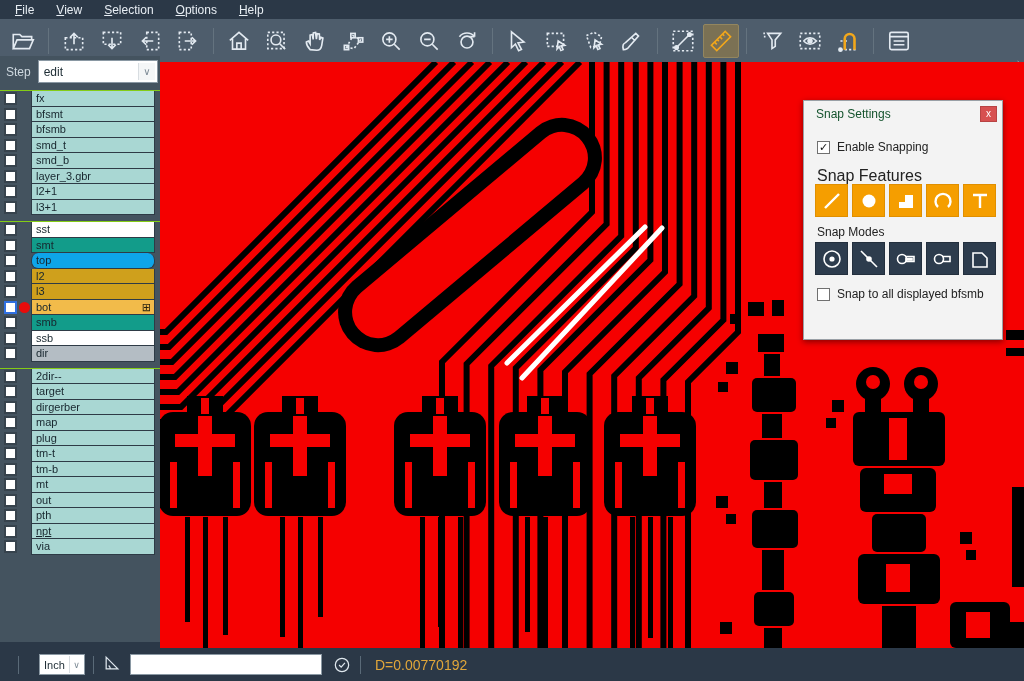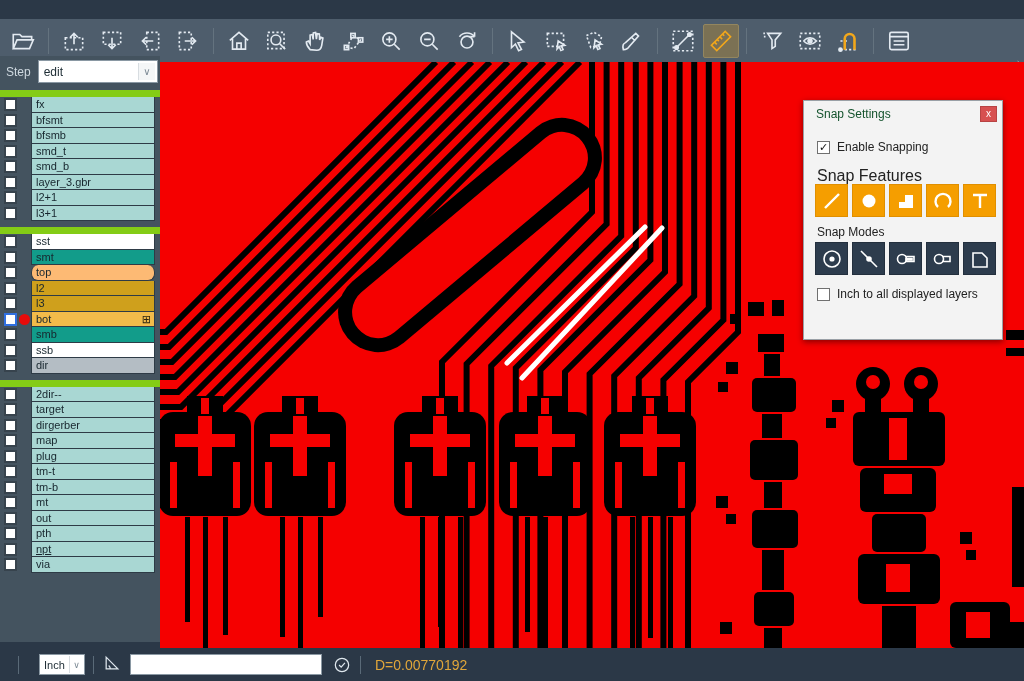--- a/index.html
+++ b/index.html
@@ -27,21 +27,21 @@
   #sidebar { position:absolute; left:0; top:56px; width:160px; height:586px;
     background:#44535f; display:flex; flex-direction:column; }
   #step-row { height:31px; display:flex; align-items:center; padding:0 2px 0 6px; flex:0 0 auto; }
   #step-label { color:#cfd9e0; font-size:12px; margin-right:7px; }
   #step-select { flex:1; height:23px; background:#fff; border:1px solid #8a98a3; display:flex;
     align-items:center; font-size:12px; color:#1c2b33; padding-left:5px; position:relative; }
   #step-select .chev { position:absolute; right:2px; top:2px; bottom:2px; width:17px;
     display:flex; align-items:center; justify-content:center; color:#7d8b96; font-size:10px;
     border-left:1px solid #d8dde1; background:#f4f6f7; }
   #layer-list { flex:0 0 auto; padding-top:3px; }
-  .layer-group { margin-bottom:6px; border-top:7px solid #84cc16; }
+  .layer-group { margin-bottom:6px; border-top:1px solid #84cc16; }
   .layer-row { position:relative; height:15.5px; }
   .layer-row .cb { position:absolute; left:4px; top:1px; width:13px; height:13px;
     background:#fff; border:2px solid #37434d; }
   .layer-row.selected .cb { border-color:#2f6fe0; }
   .layer-row .dot { position:absolute; left:19px; top:2px; width:11px; height:11px;
     border-radius:50%; background:#e80b0b; }
   .layer-row .cell { position:absolute; left:31px; right:5px; top:0; bottom:0;
     border:1px solid #2e3b46; border-top:none; font-size:11px; color:#17262e;
     padding-left:4px; line-height:14px; white-space:nowrap; overflow:hidden; }
   .grid-ico { position:absolute; right:3px; top:0; font-size:11px; color:#2b2410; }
@@ -96,20 +96,27 @@
     padding:0 4px; color:#1c2b33; margin-left:8px; }
   #confirm-icon { margin-left:10px; display:flex; }
   #confirm-icon svg { stroke:#dfe7ee; fill:none; stroke-width:1.5; }
   #distance-readout { color:#e0a63a; font-size:14px; margin-left:6px; }
 </style>
 </head>
 <body>
 
 <div id="app">
 
+  <div id="menubar">
+    <span class="menu-item"><u>F</u>ile</span>
+    <span class="menu-item"><u>V</u>iew</span>
+    <span class="menu-item"><u>S</u>election</span>
+    <span class="menu-item"><u>O</u>ptions</span>
+    <span class="menu-item"><u>H</u>elp</span>
+  </div>
 
   <div id="toolbar">
     <div class="tbtn">
       <svg width="26" height="26" viewBox="0 0 24 24">
           <path d="M3 19 V6 h6 l2 2 h9 v3 M3 19 l3.5-8 h15 l-3.5 8 z"></path>
         </svg>
     </div>
     <div class="tsep"></div>
     <div class="tbtn">
       <svg width="26" height="26" viewBox="0 0 24 24">
@@ -454,21 +461,21 @@
           <div class="layer-row">
             <span class="cb"></span>
             <span class="cell" style="background: rgb(255, 255, 255);">sst</span>
           </div>
           <div class="layer-row">
             <span class="cb"></span>
             <span class="cell" style="background: rgb(18, 156, 138);">smt</span>
           </div>
           <div class="layer-row">
             <span class="cb"></span>
-            <span class="cell" style="background: #fdba74; border-radius: 7px;">top</span>
+            <span class="cell" style="background: #0ea5e9; border-radius: 7px;">top</span>
           </div>
           <div class="layer-row">
             <span class="cb"></span>
             <span class="cell" style="background: rgb(207, 160, 28);">l2</span>
           </div>
           <div class="layer-row">
             <span class="cb"></span>
             <span class="cell" style="background: rgb(207, 160, 28);">l3</span>
           </div>
           <div class="layer-row selected">
@@ -607,21 +614,21 @@
           </svg>
       </div>
       <div class="mbtn">
         <svg width="24" height="24" viewBox="0 0 24 24">
             <path d="M5 20 V6 h9 l5 5 v9 z"></path>
           </svg>
       </div>
     </div>
     <div class="dlg-check" id="snap-all-layers">
       <span class="dcb"></span>
-      <span>Inch to all displayed layers</span>
+      <span>Snap to all displayed bfsmb</span>
     </div>
   </div>
 
   <div id="statusbar">
     <div class="ssep" style="margin-left:18px"></div>
     <div id="unit-select">
       <span>Inch</span>
       <span class="chev">∨</span>
     </div>
     <div class="ssep"></div>

